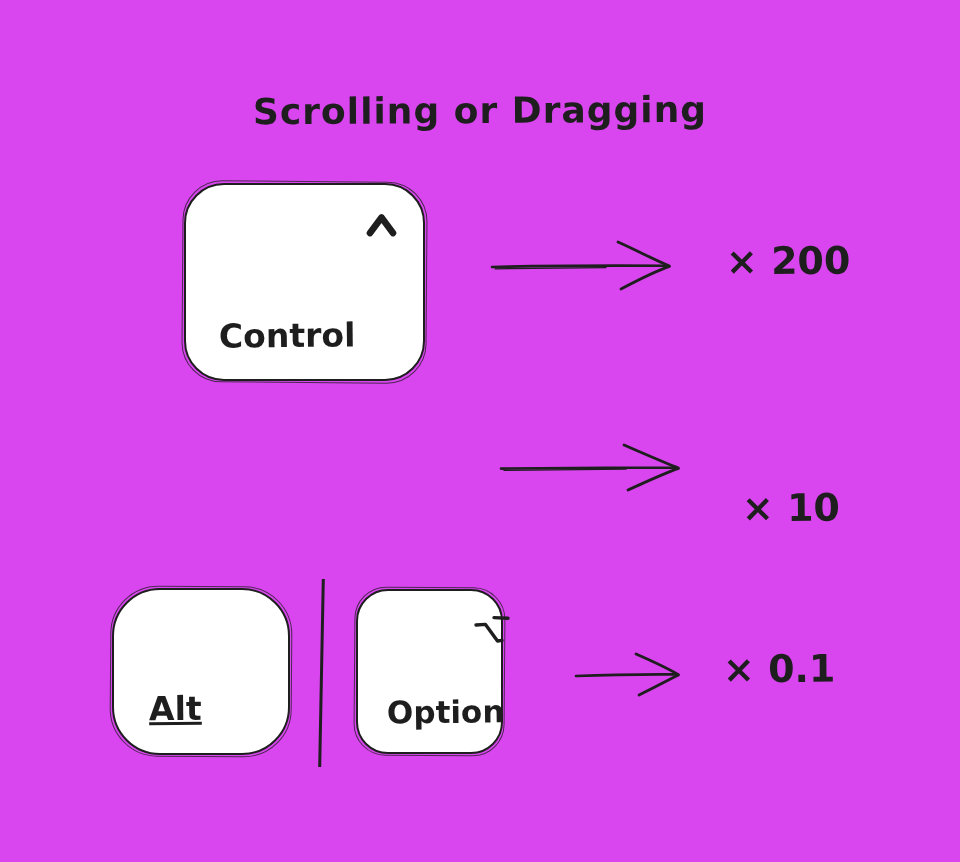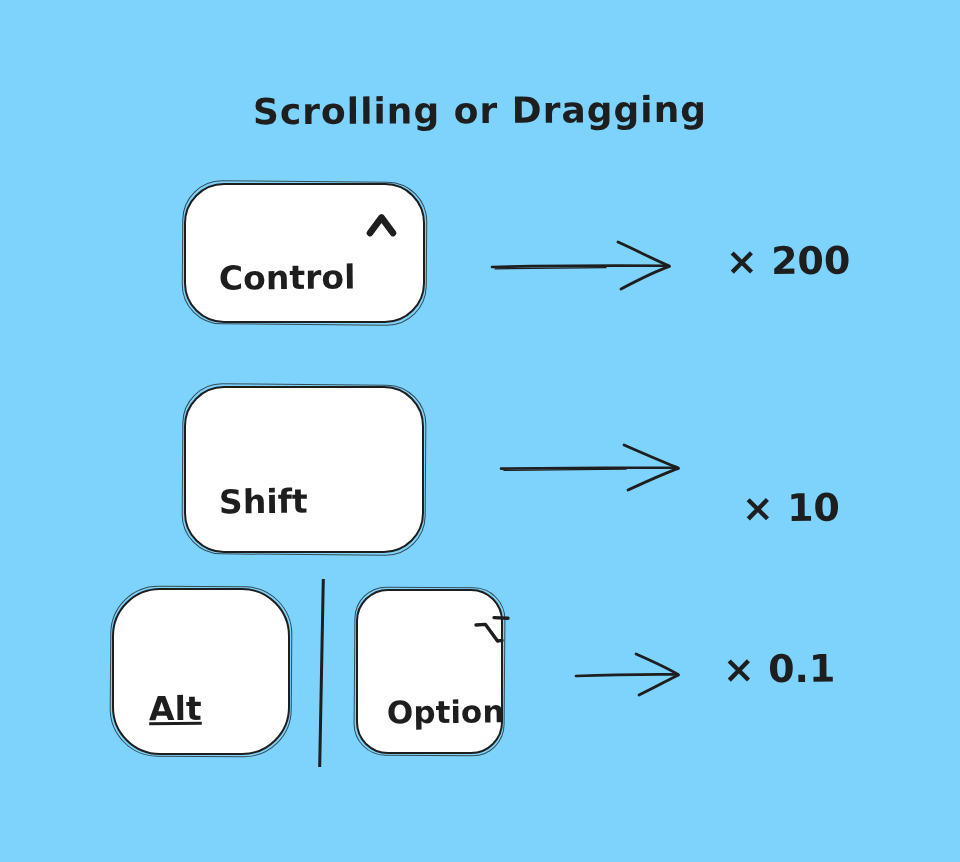--- a/index.html
+++ b/index.html
@@ -4,21 +4,21 @@
 <style>
   html, body {
     margin: 0;
     padding: 0;
     background: #ffffff;
   }
   .canvas {
     position: relative;
     width: 960px;
     height: 862px;
-    background: #7dd3fc;
+    background: #d946ef;
     overflow: hidden;
     font-family: "DejaVu Sans", "Liberation Sans", sans-serif;
     color: #1e1e1e;
   }
   .title {
     position: absolute;
     left: 0;
     top: 90px;
     width: 960px;
     margin: 0;
@@ -37,21 +37,21 @@
   }
   .key::after {
     content: "";
     position: absolute;
     inset: -4px;
     border: 1.4px solid rgba(30,30,30,0.75);
     border-radius: inherit;
     transform: rotate(0.45deg);
     pointer-events: none;
   }
-  .key-control { left: 184px; top: 183px; width: 241px; height: 140px; border-radius: 40px; }
+  .key-control { left: 184px; top: 183px; width: 241px; height: 198px; border-radius: 40px; }
   .key-shift   { left: 184px; top: 386px; width: 240px; height: 167px; border-radius: 40px; }
   .key-alt     { left: 112px; top: 588px; width: 178px; height: 167px; border-radius: 48px; }
   .key-option  { left: 356px; top: 589px; width: 147px; height: 165px; border-radius: 32px; }
   .key-label {
     position: absolute;
     font-weight: 700;
     transform: rotate(-0.6deg);
     white-space: nowrap;
   }
   .key-control .key-label { left: 33px; bottom: 24px; font-size: 33px; }
@@ -105,23 +105,20 @@
   <span class="arrow arrow-1">
     <svg width="200" height="64" viewBox="0 0 200 64">
       <path d="M4 33 C 60 31.5, 120 31.5, 179 31.8" fill="none" stroke="#1e1e1e" stroke-width="2.6" stroke-linecap="round"></path>
       <path d="M7 34.8 L 118 33.6" fill="none" stroke="#1e1e1e" stroke-width="1.2" stroke-linecap="round"></path>
       <path d="M130 8 C 150 17, 167 26, 181 31.8" fill="none" stroke="#1e1e1e" stroke-width="2.8" stroke-linecap="round"></path>
       <path d="M133 55 C 152 45, 168 37, 181.5 32.4" fill="none" stroke="#1e1e1e" stroke-width="2.8" stroke-linecap="round"></path>
     </svg>
   </span>
   <div class="multiplier m-1">× 200</div>
 
-  <div class="key key-shift">
-    <span class="key-label">Shift</span>
-  </div>
 
   <span class="arrow arrow-2">
     <svg width="200" height="64" viewBox="0 0 200 64">
       <path d="M5 32.6 C 62 31.8, 122 31.6, 180 31.8" fill="none" stroke="#1e1e1e" stroke-width="2.6" stroke-linecap="round"></path>
       <path d="M8 34.4 L 130 33.2" fill="none" stroke="#1e1e1e" stroke-width="1.2" stroke-linecap="round"></path>
       <path d="M128 9 C 149 18, 167 26, 182 31.8" fill="none" stroke="#1e1e1e" stroke-width="2.8" stroke-linecap="round"></path>
       <path d="M132 54 C 152 45, 169 37, 182.5 32.4" fill="none" stroke="#1e1e1e" stroke-width="2.8" stroke-linecap="round"></path>
     </svg>
   </span>
   <div class="multiplier m-2">× 10</div>

